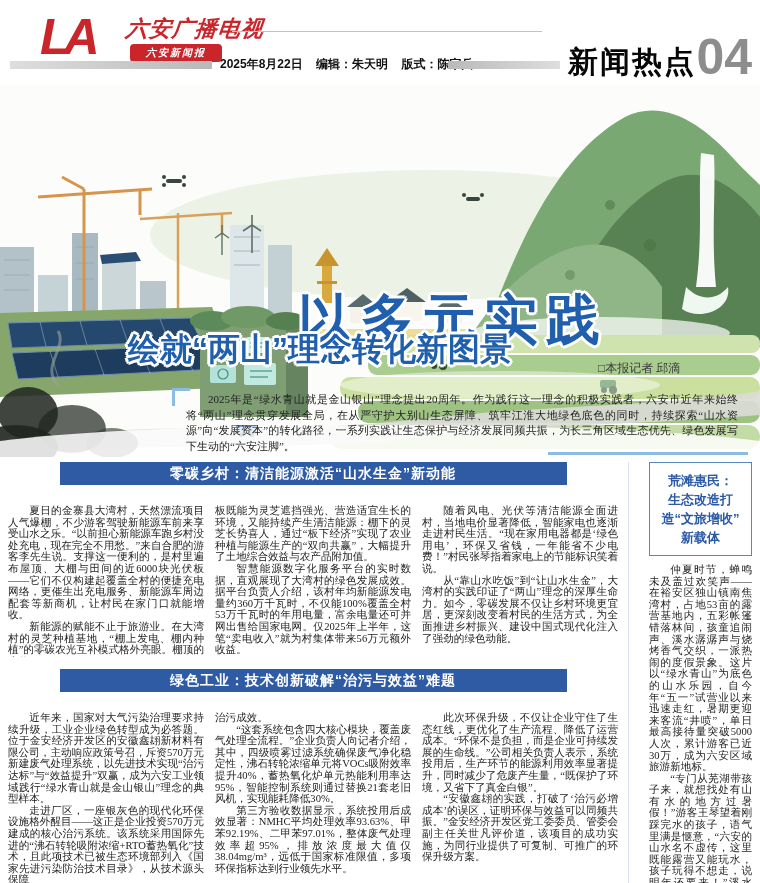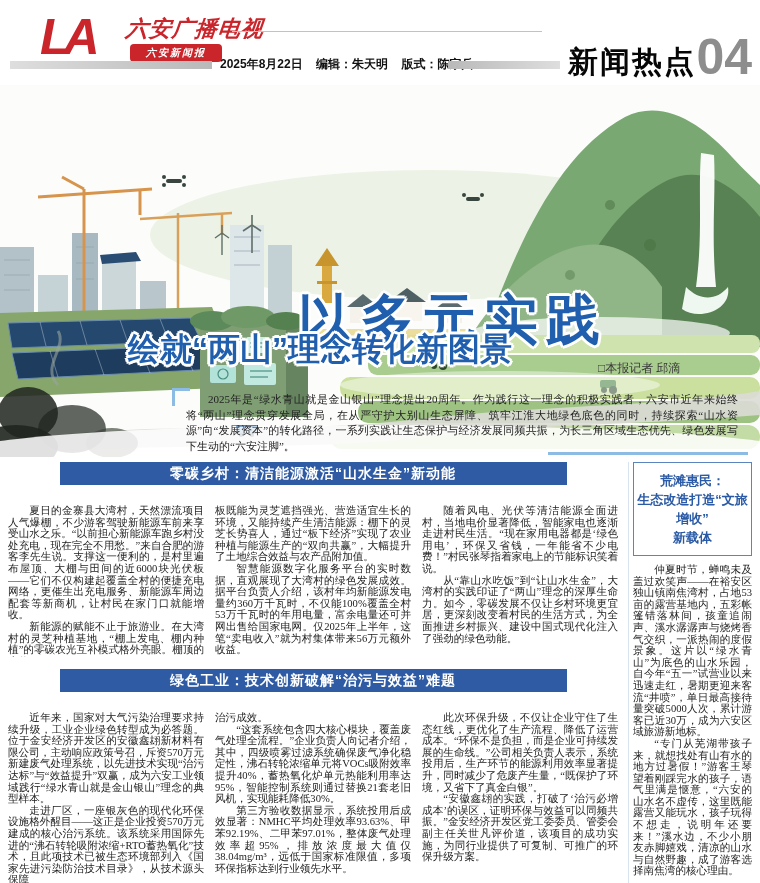--- a/index.html
+++ b/index.html
@@ -45,21 +45,21 @@
   .section-bar{width:507px;height:23px;margin:0 auto;background:#2e5ba4;color:#fff;text-align:center;
                font:bold 14px/23px "Liberation Sans","DejaVu Sans",sans-serif;letter-spacing:1px;}
   .cols{display:flex;gap:11px;margin-top:20px;}
   .col{flex:1;overflow:hidden;}
   .s1 .col{height:152px;}
   .s2 .col{height:190px;}
   .col p,.sidebar-body p{margin:0;font-size:10.6px;line-height:11.6px;text-align:justify;text-indent:2em;color:#1c1c1c;}
   .col p.cont,.sidebar-body p.cont{text-indent:0;}
   .sect2{margin-top:12px;}
   
-  .sidebar{flex:1;border-left:1px solid #d9e3f0;padding-left:4px;}
+  .sidebar{flex:1;border-left:1px solid #d9e3f0;padding-left:20px;}
   .sidebar-title{border:1px solid #5b86bd;color:#2a5aa5;text-align:center;padding:8px 3px;
                  font:bold 13px/19px "Liberation Sans","DejaVu Sans",sans-serif;}
   .sidebar-body{margin-top:8px;}
 </style>
 </head>
 <body>
 
 <div class="page">
 
   <div class="masthead">

